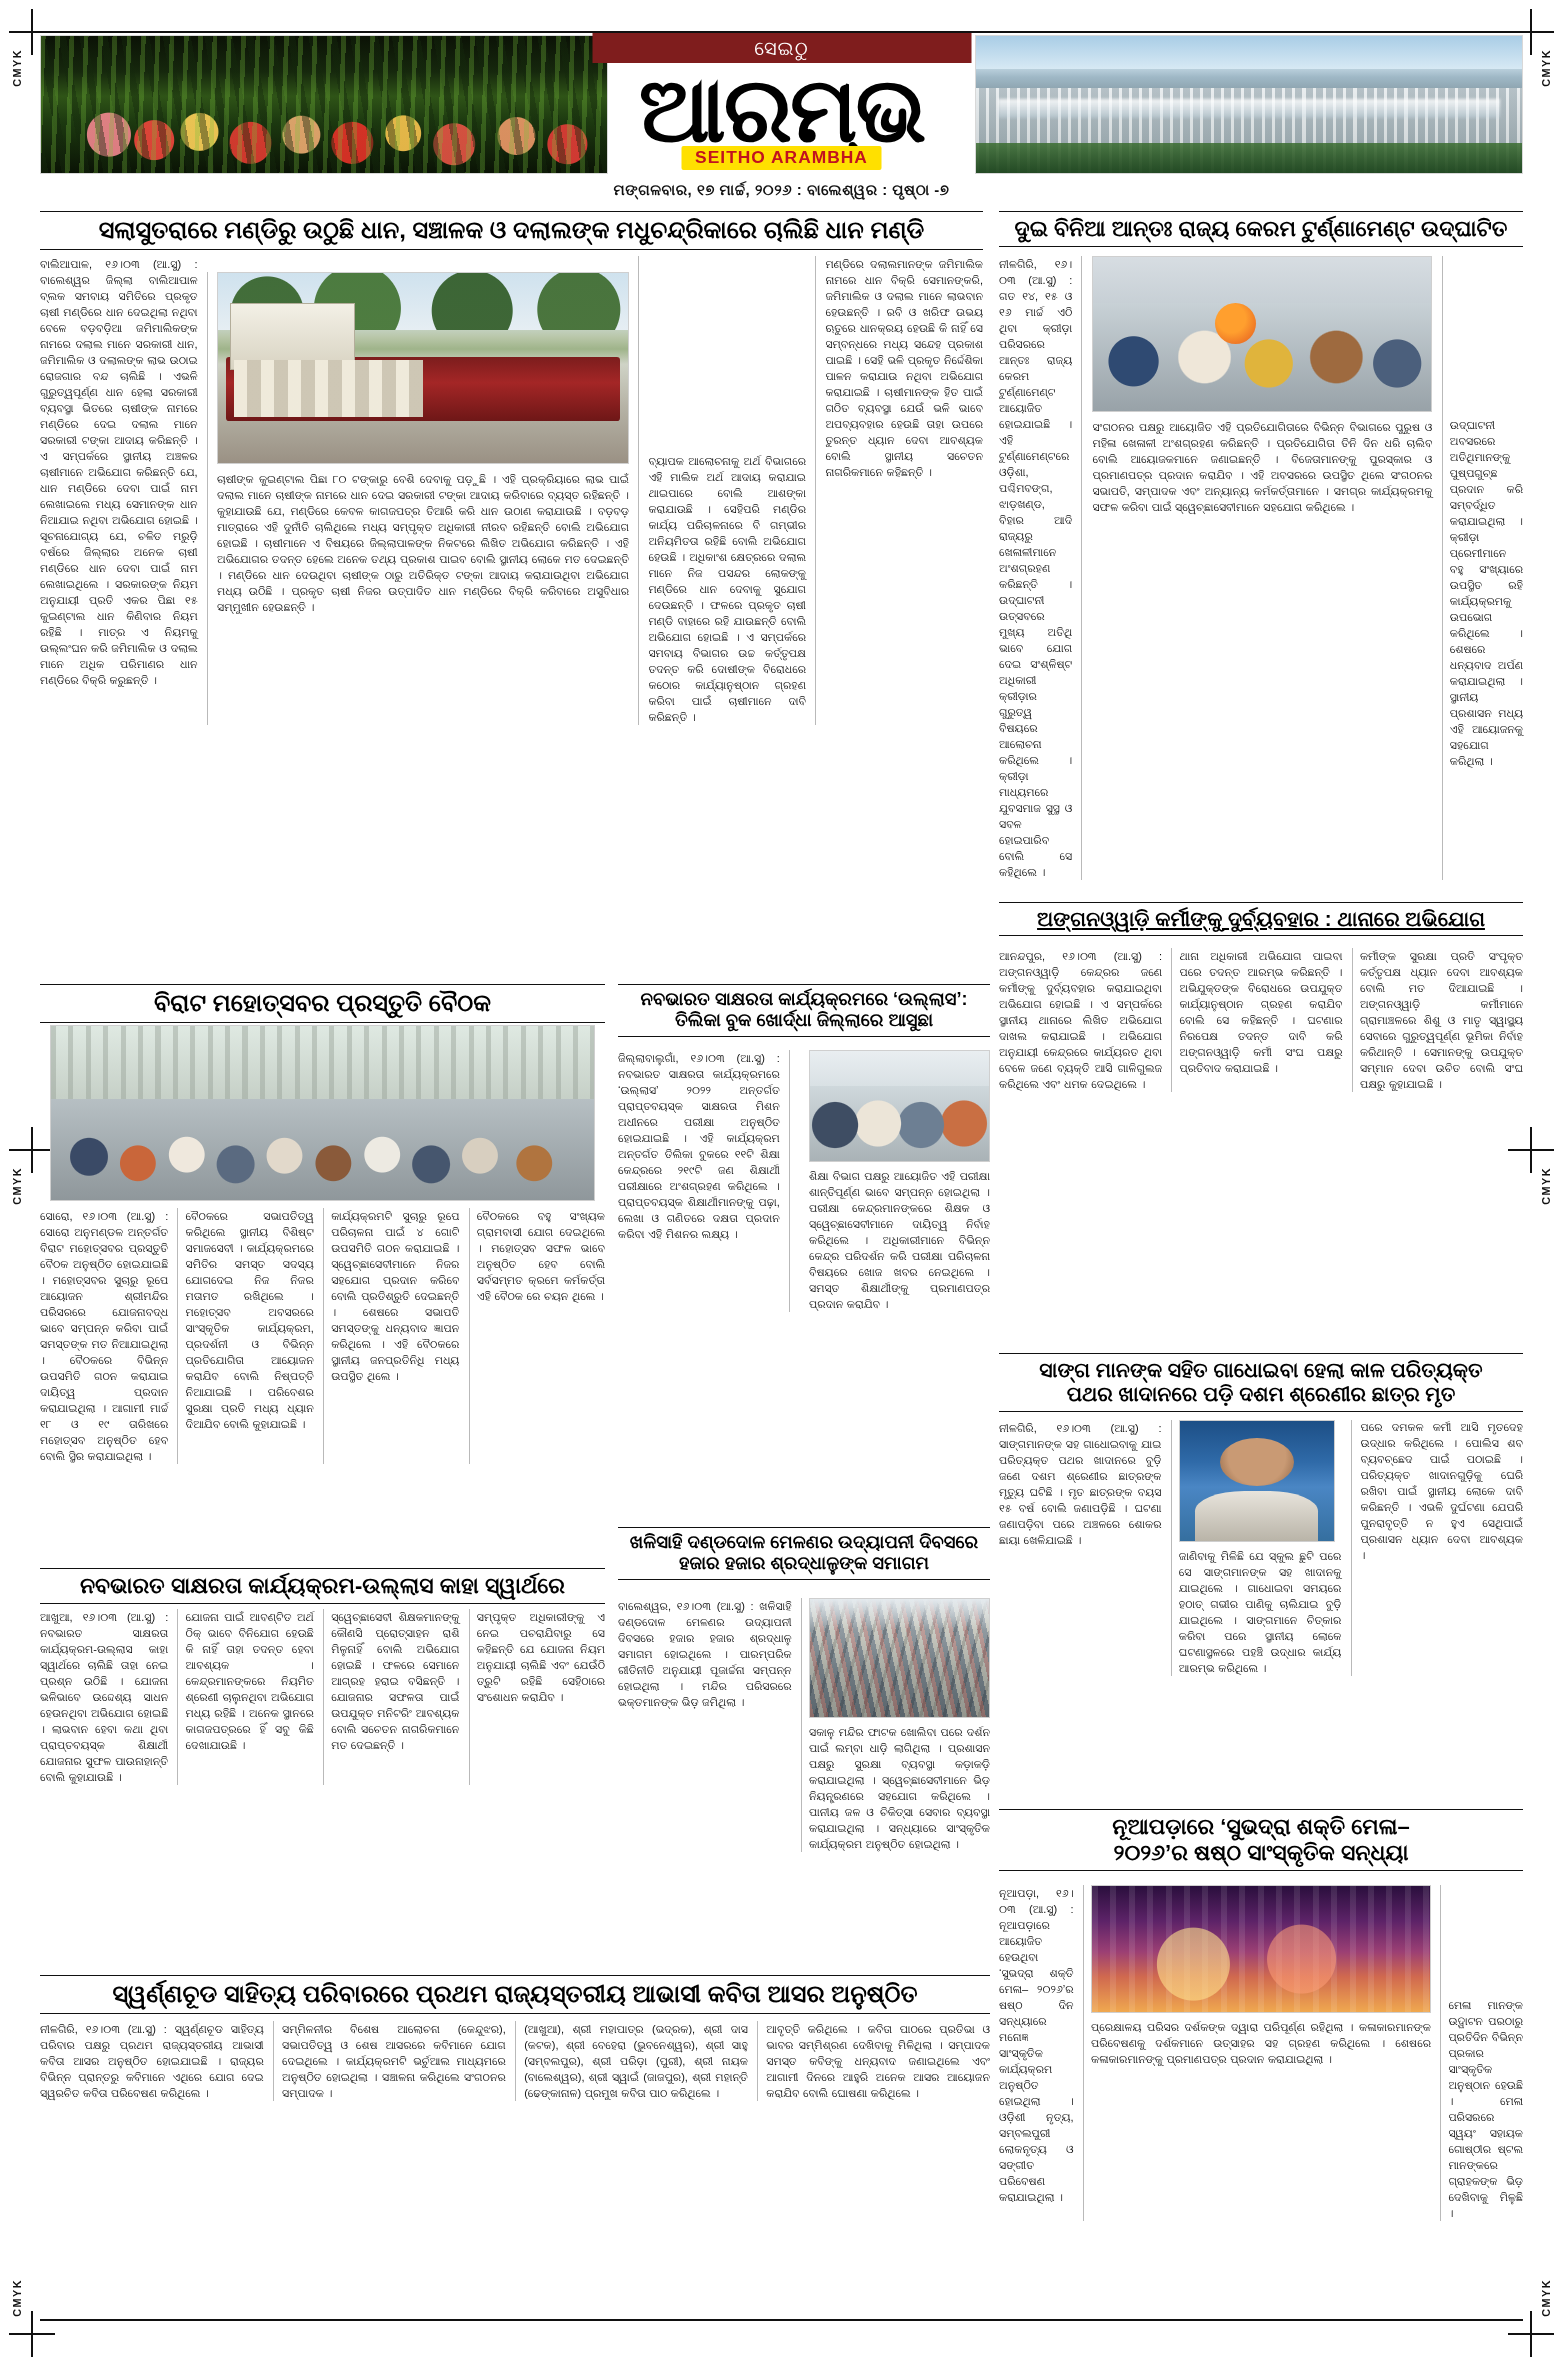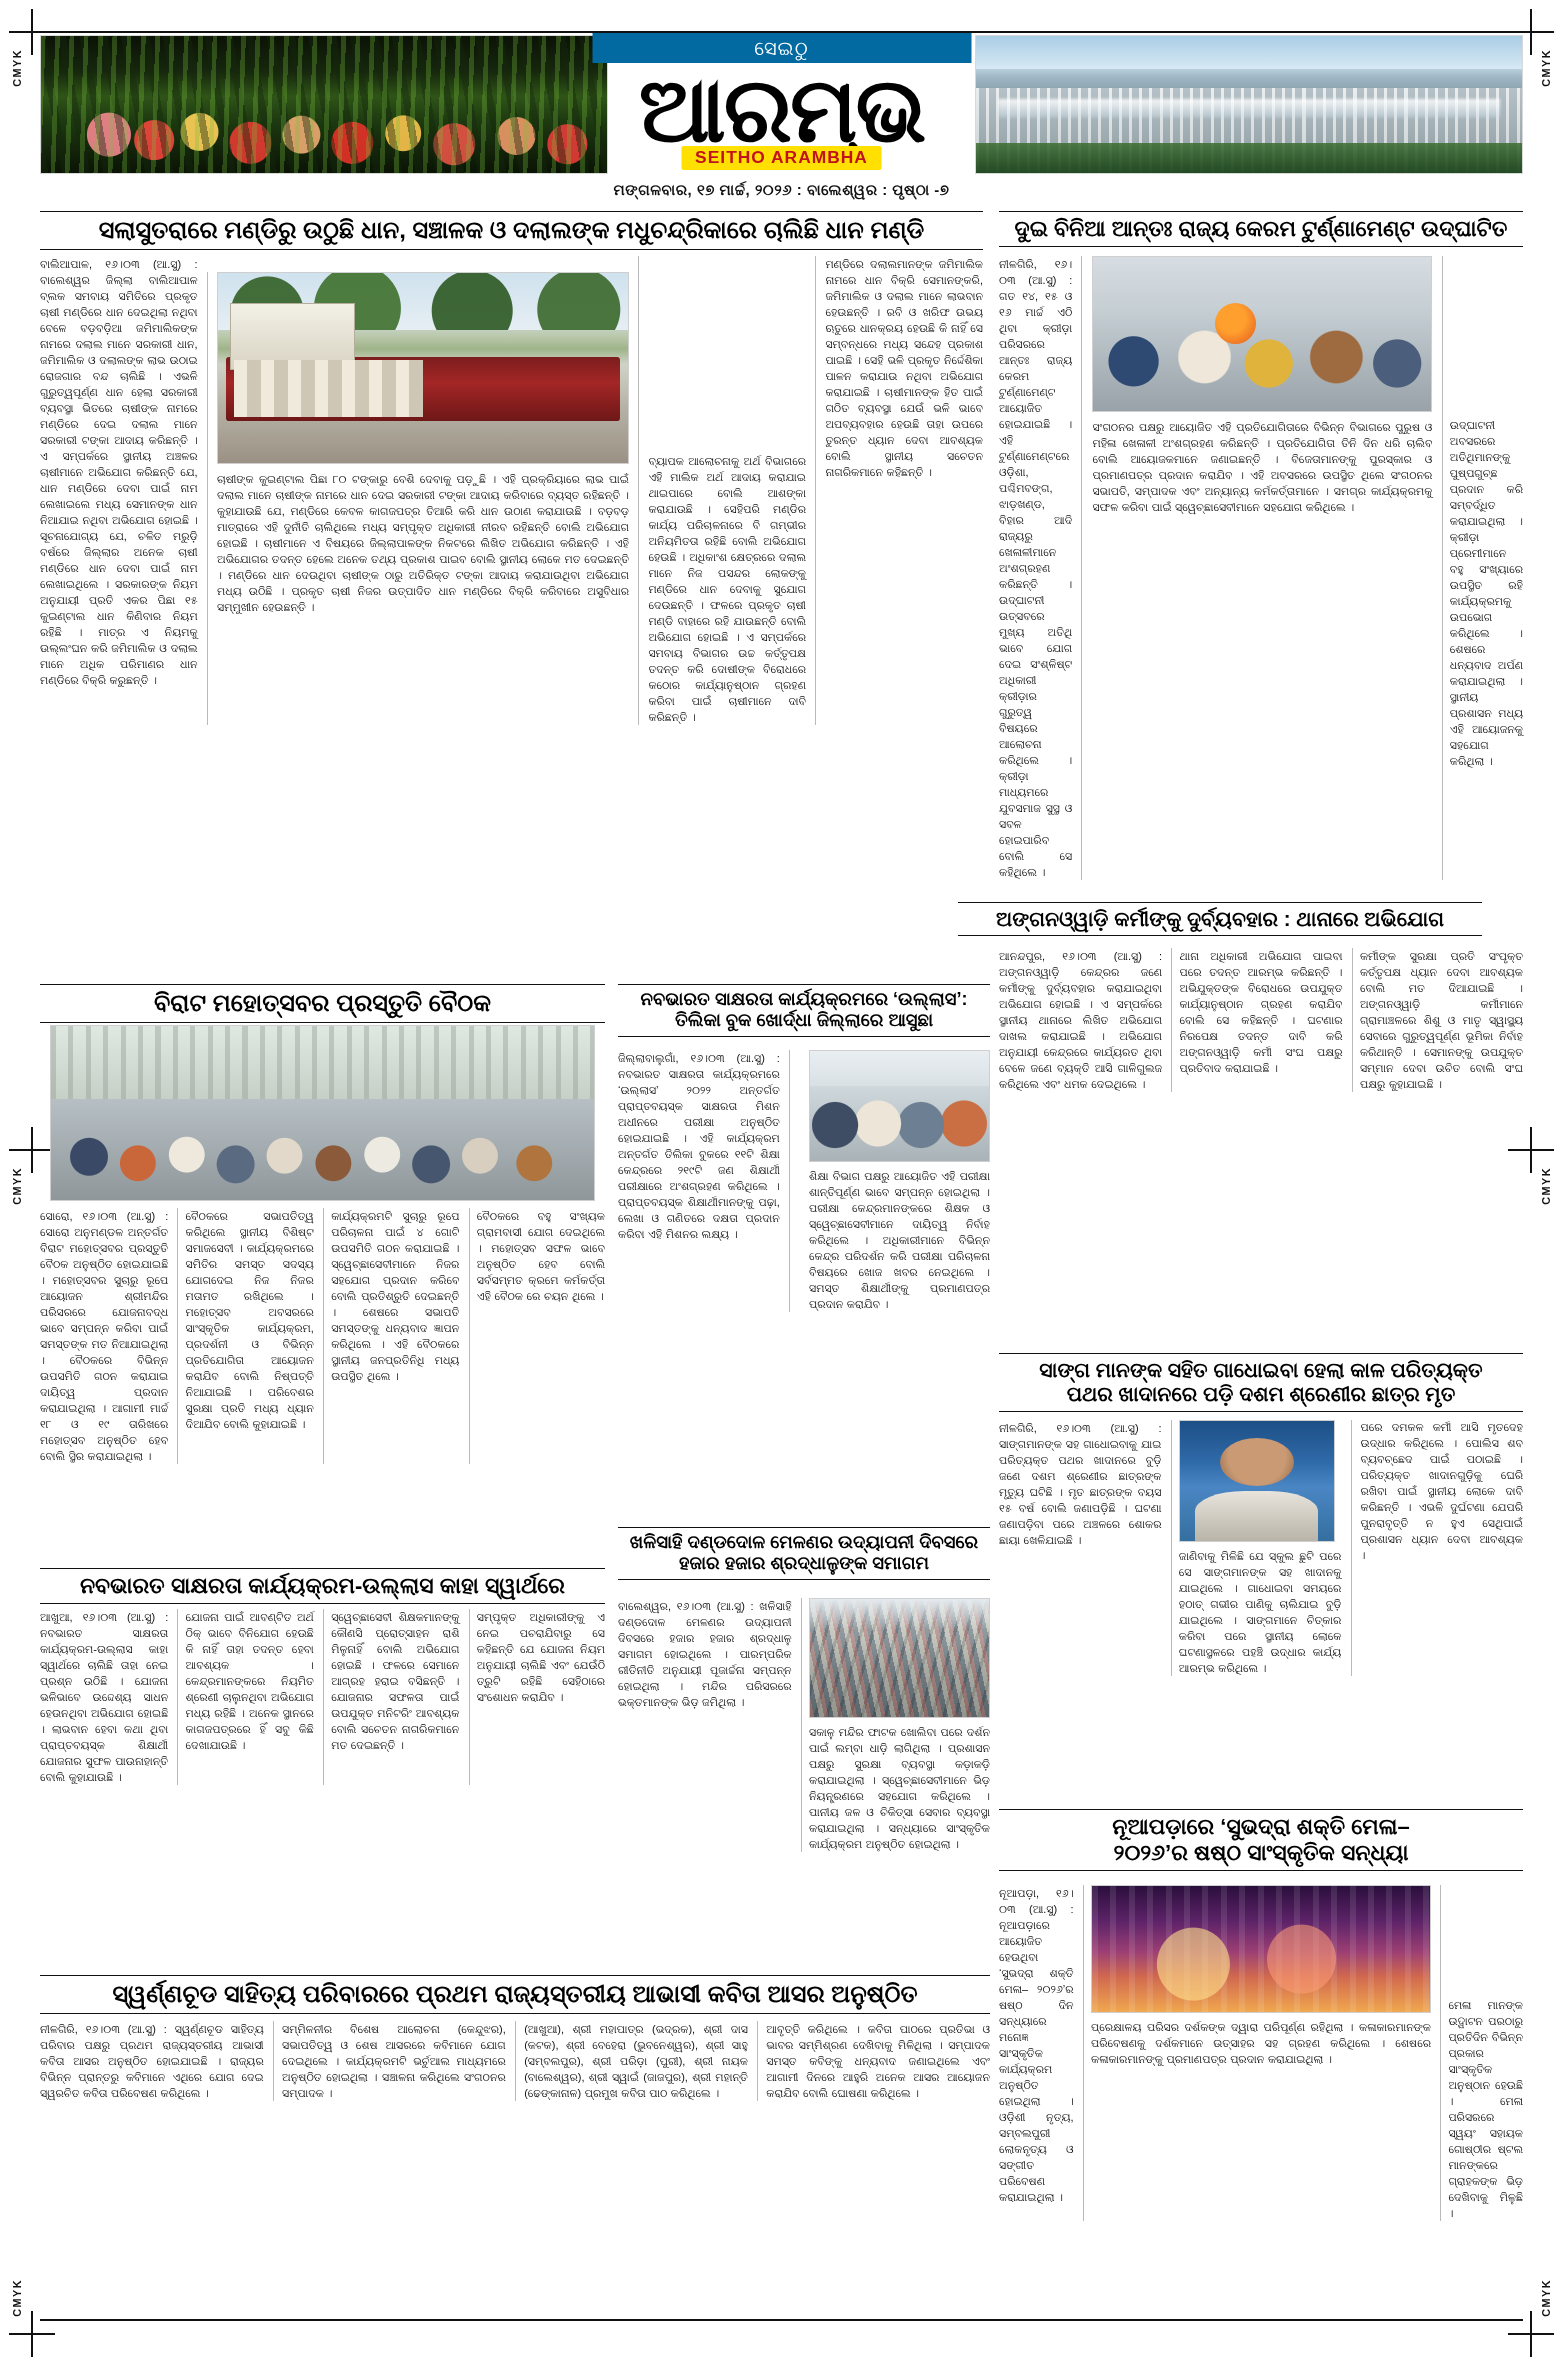--- a/index.html
+++ b/index.html
@@ -142,21 +142,21 @@
 
   .mast-center {
     position: absolute;
     left: 50%;
     transform: translateX(-50%);
     top: -2px;
     width: 379px;
     text-align: center;
   }
   .mast-kicker {
-    background: #0369a1;
+    background: #7f1d1d;
     color: #fff;
     font-size: 19.5px;
     line-height: 30px;
     letter-spacing: 1px;
     height: 30px;
     font-family: "Liberation Sans", sans-serif;
   }
   .mast-title {
     font-size: 90px;
     line-height: 92px;
@@ -485,21 +485,21 @@
   </div>
 
   <div class="sec hl-rule" style="left:0; top:953px; width:565px;">
     <div class="headline h-xl">ବିରାଟ ମହୋତ୍ସବର ପ୍ରସ୍ତୁତି ବୈଠକ</div>
   </div>
 
   <div class="sec hl-rule" style="left:578px; top:953px; width:372px;">
     <div class="headline h-sm">ନବଭାରତ ସାକ୍ଷରତା କାର୍ଯ୍ୟକ୍ରମରେ ‘ଉଲ୍ଲାସ’: ତିଲିକା ବୁକ ଖୋର୍ଦ୍ଧା ଜିଲ୍ଲାରେ ଆସୁଛା</div>
   </div>
 
-  <div class="sec hl-rule" style="left:918px; top:871px; width:524px;">
+  <div class="sec hl-rule" style="left:959px; top:871px; width:524px;text-decoration:underline;">
     <div class="headline h-md">ଅଙ୍ଗନଓ୍ୱାଡ଼ି କର୍ମୀଙ୍କୁ ଦୁର୍ବ୍ୟବହାର : ଥାନାରେ ଅଭିଯୋଗ</div>
   </div>
 
   <div class="sec" style="left:0; top:994px; width:565px;">
     <div class="story-photo" style="width:543px; height:174px; margin:0 auto 7.2px auto;">
       <div class="ph p-meeting"></div>
     </div>
     <div class="cols">
       <div class="col">
         <div class="body-text">

